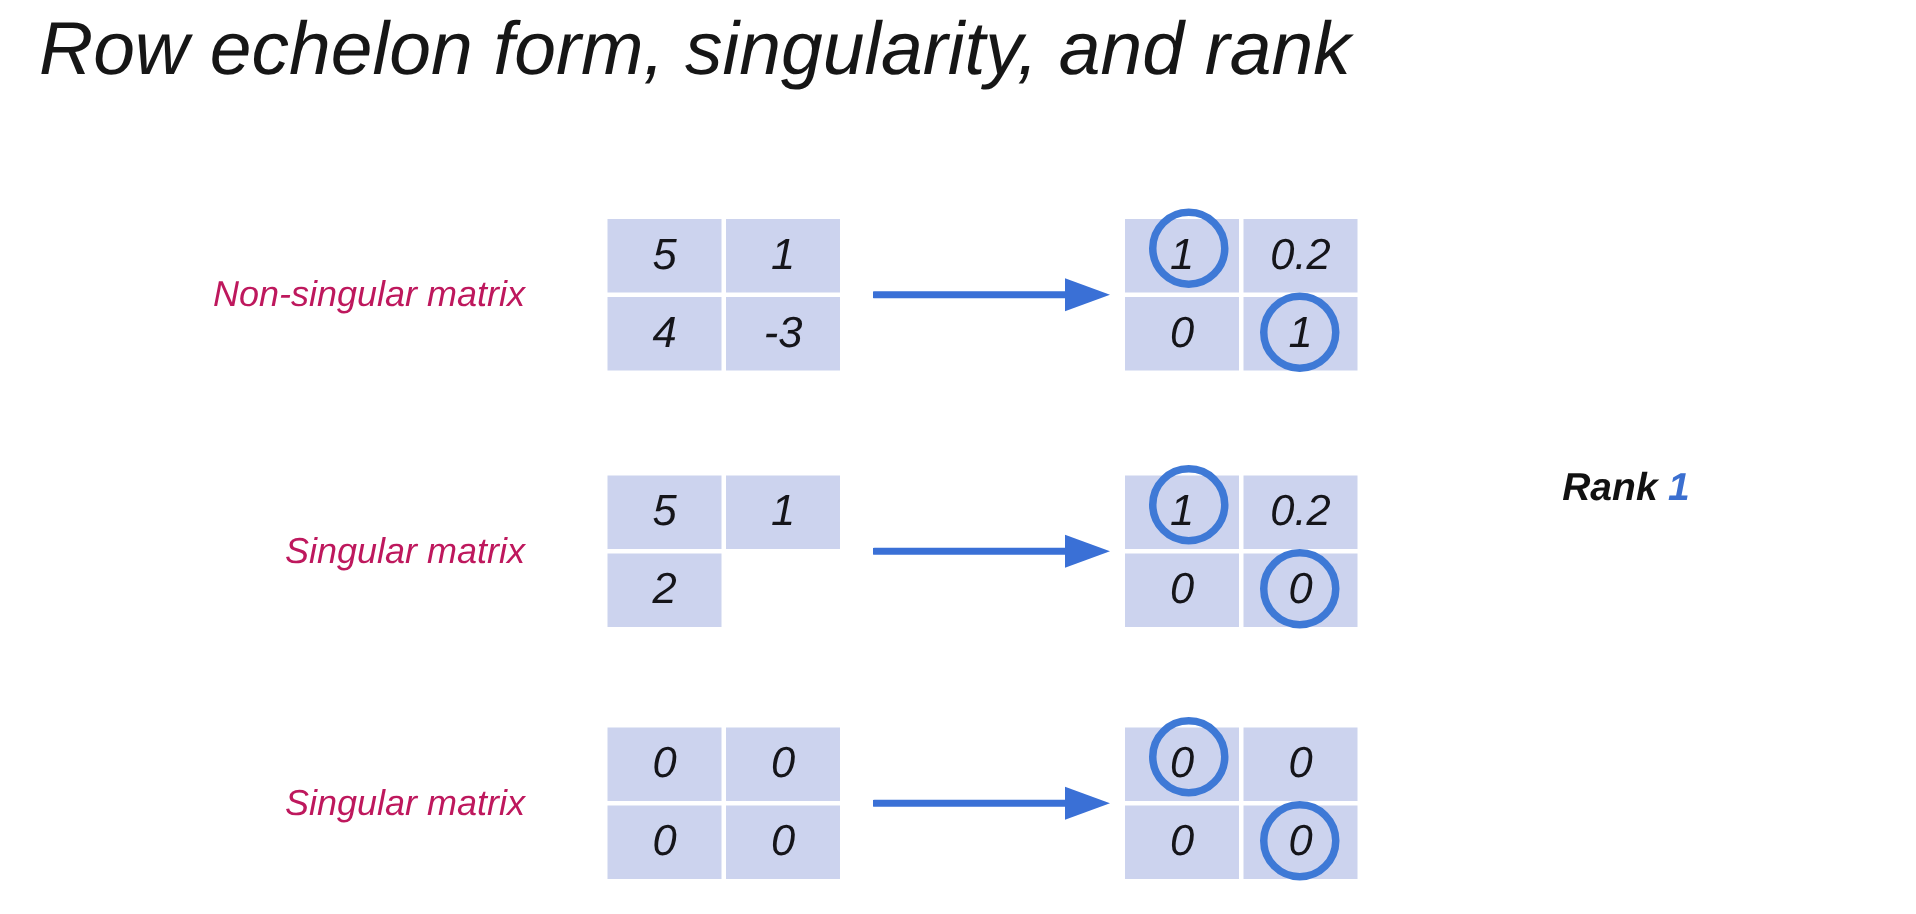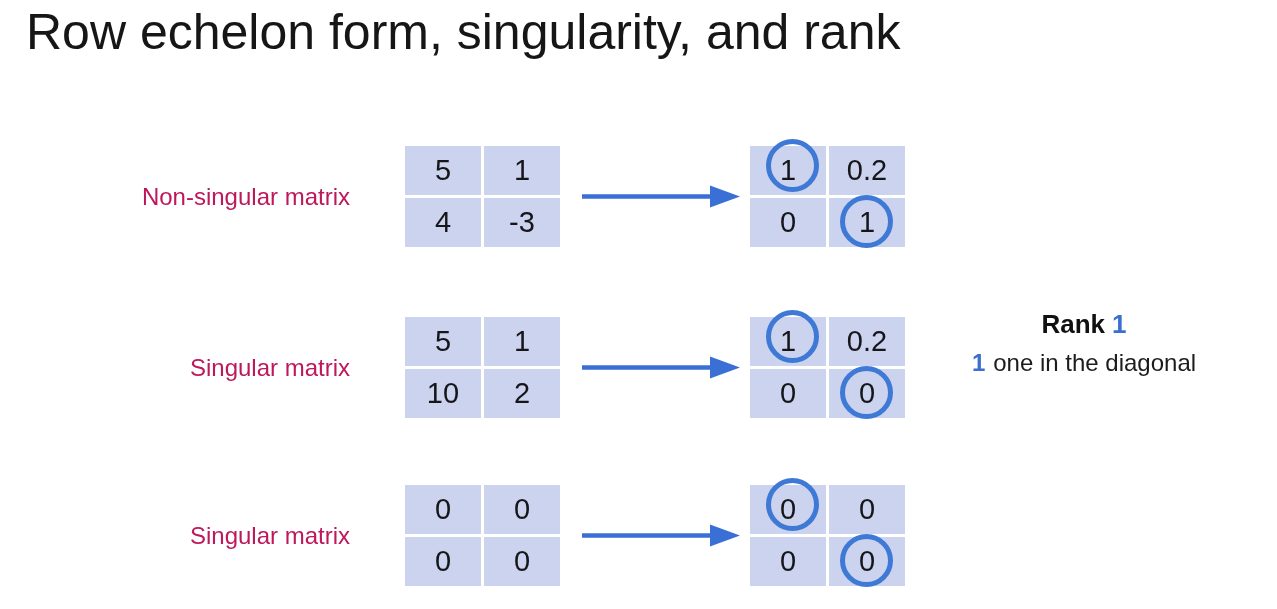--- a/index.html
+++ b/index.html
@@ -3,20 +3,21 @@
 <meta charset="utf-8">
 <style>
   html, body { margin: 0; padding: 0; background: #ffffff; }
   .slide {
     position: relative;
     width: 1277px;
     height: 609px;
     background: #ffffff;
     font-family: "Liberation Sans", sans-serif;
     overflow: hidden;
+    font-style: italic;
   }
   .title {
     position: absolute;
     left: 26px;
     top: 3px;
     font-size: 50px;
     font-weight: 400;
     color: #161616;
     letter-spacing: 0px;
     white-space: nowrap;
@@ -131,40 +132,38 @@
       <div class="circle tl"></div>
       <div class="circle br"></div>
     </div>
   </div>
 
   <div class="row r1">
     <div class="row-label">Singular matrix</div>
     <div class="matrix ma">
       <div class="cell">5</div>
       <div class="cell">1</div>
-      <div class="cell">10</div>
       <div class="cell">2</div>
     </div>
     <div class="arrow-wrap">
       <svg width="158" height="25" viewBox="0 0 158 25">
         <line x1="1" y1="12.5" x2="131" y2="12.5" stroke="#3a70d6" stroke-width="4.6" stroke-linecap="round"></line>
         <polygon points="128,1.5 158,12.5 128,23.5" fill="#3a70d6"></polygon>
       </svg>
     </div>
     <div class="matrix mb">
       <div class="cell">1</div>
       <div class="cell">0.2</div>
       <div class="cell">0</div>
       <div class="cell">0</div>
       <div class="circle tl"></div>
       <div class="circle br"></div>
     </div>
     <div class="rank">
       <div class="rank-line1"><span>Rank</span><span class="blue val">1</span></div>
-      <div class="rank-line2"><span class="blue num">1</span><span>one in the diagonal</span></div>
     </div>
   </div>
 
   <div class="row r2">
     <div class="row-label">Singular matrix</div>
     <div class="matrix ma">
       <div class="cell">0</div>
       <div class="cell">0</div>
       <div class="cell">0</div>
       <div class="cell">0</div>

